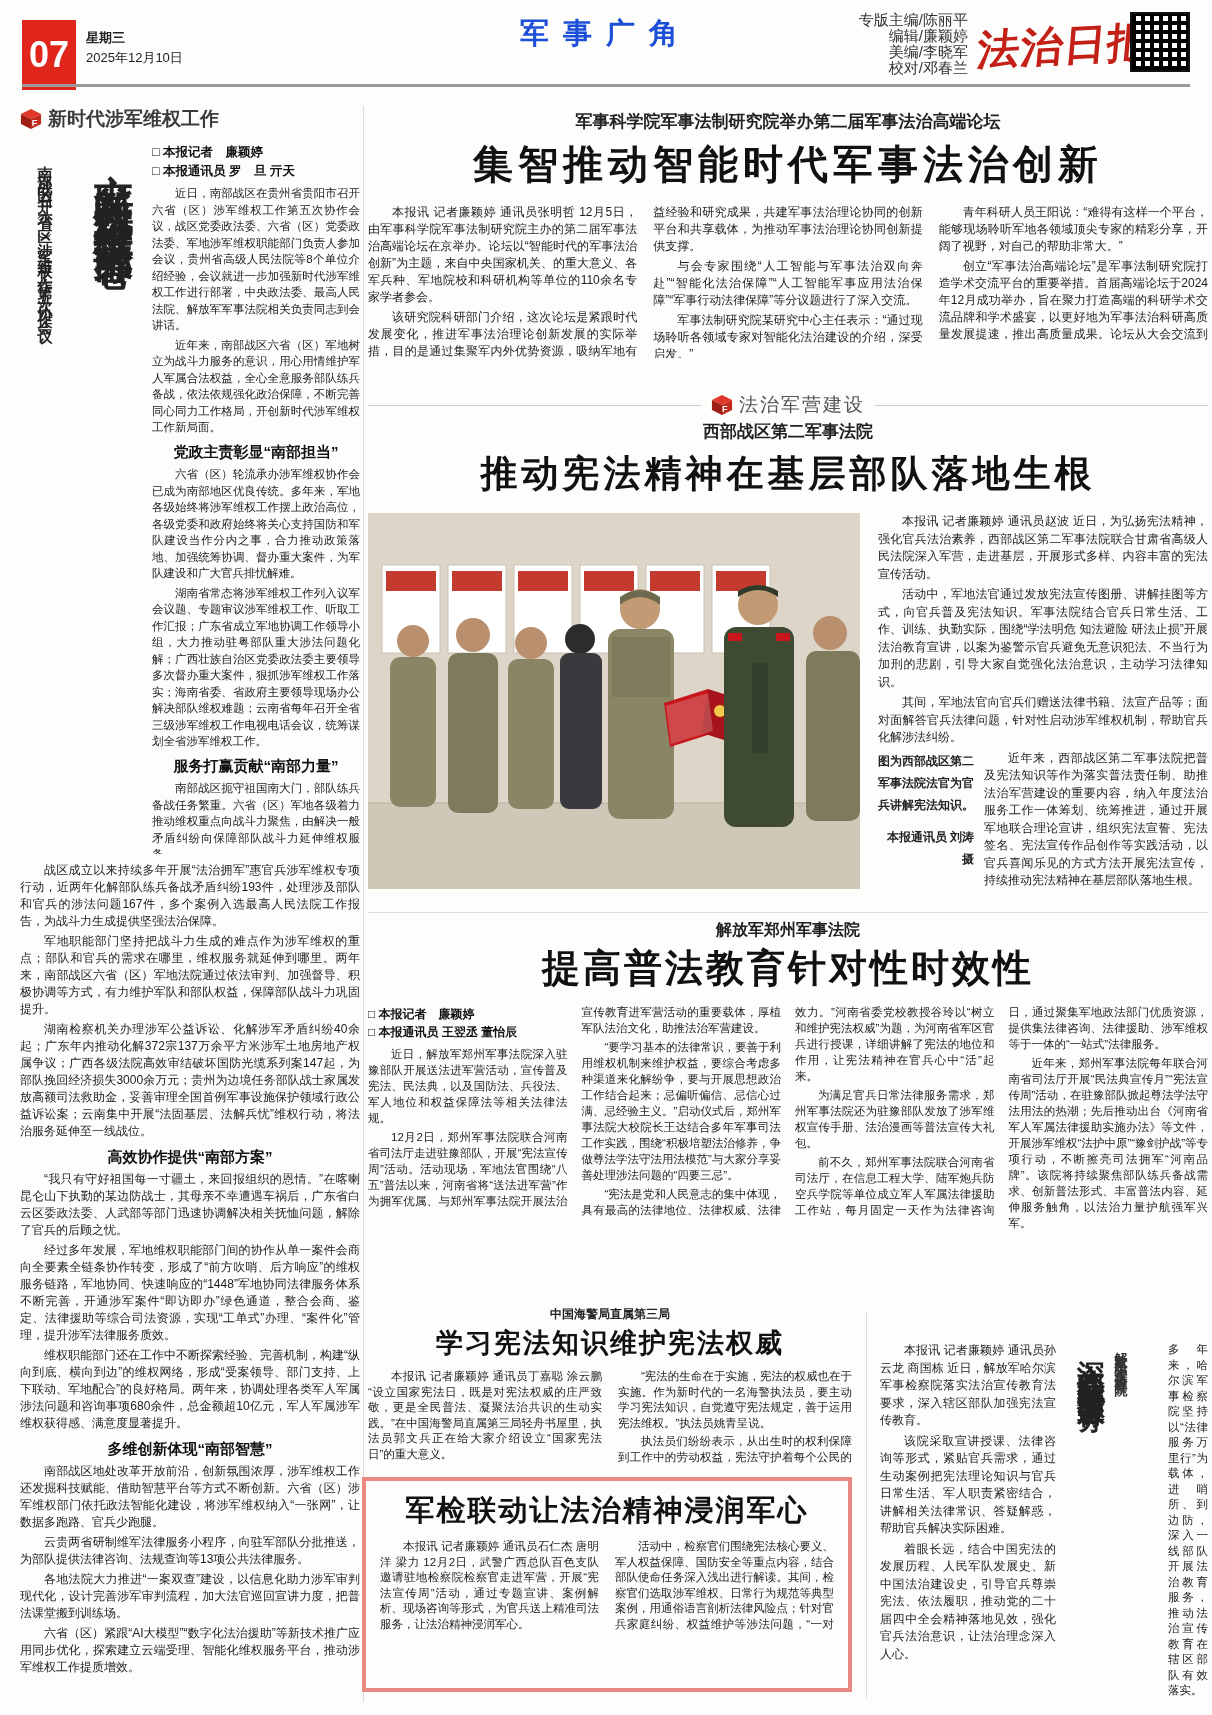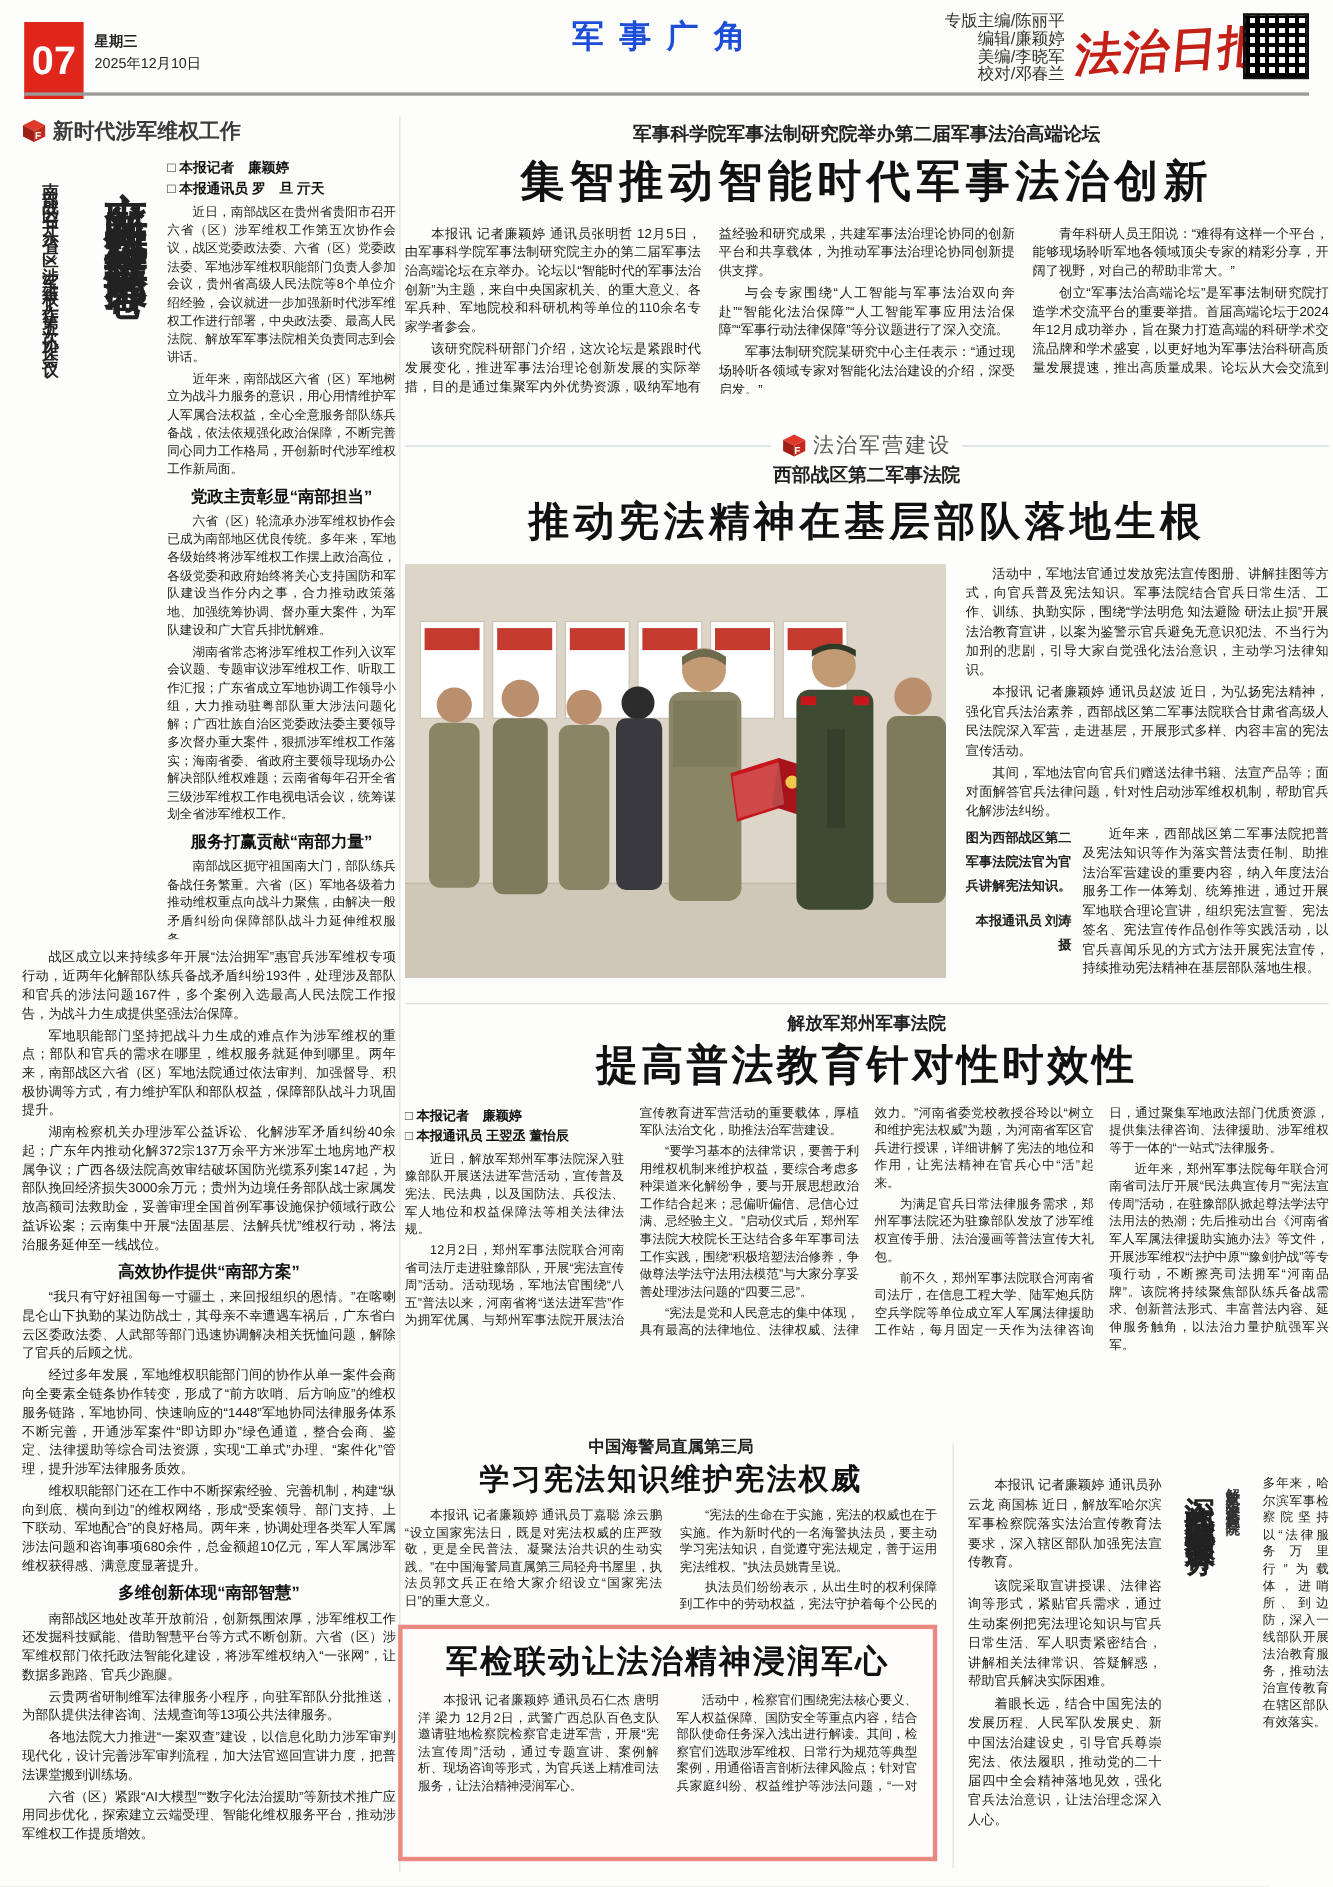--- a/index.html
+++ b/index.html
@@ -63,37 +63,37 @@
   .caption .credit{margin-top:10px;text-align:right;}
   .cap-row p{margin:0;text-align:justify;text-indent:2em;}
   
   .a4{position:absolute;left:368px;top:920px;width:840px;height:388px;overflow:hidden;}
   .a4 .kicker{font-size:16px;margin-bottom:2px;}
   .a4 .headline{font-size:38px;letter-spacing:3px;margin-bottom:10px;}
   .a4 .cols{column-count:4;column-gap:14px;font-size:11.5px;line-height:16px;height:296px;overflow:hidden;}
   .a4 .byline{font-size:12px;}
   
   .a5{position:absolute;left:368px;top:1306px;width:484px;height:162px;overflow:hidden;}
-  .a5 .kicker{font-size:15px;margin-bottom:2px;}
+  .a5 .kicker{font-size:12px;margin-bottom:2px;}
   .a5 .headline{font-size:27px;letter-spacing:2px;margin-bottom:8px;}
   .a5 .cols{column-count:2;column-gap:16px;font-size:11.5px;line-height:15.5px;height:96px;overflow:hidden;}
   
   .a6{position:absolute;left:362px;top:1477px;width:490px;height:215px;border:4px solid #e9897f;
       box-sizing:border-box;padding:10px 14px 8px;overflow:hidden;background:#fffdfc;}
   .a6 .kicker{font-size:15px;margin-bottom:2px;}
   .a6 .headline{font-size:29px;letter-spacing:2px;margin-bottom:8px;}
   .a6 .cols{column-count:2;column-gap:16px;font-size:11.5px;line-height:15.5px;height:118px;overflow:hidden;}
   
   .a7{position:absolute;left:880px;top:1312px;width:328px;height:392px;display:flex;overflow:hidden;}
   .a7-left{width:176px;flex:0 0 176px;font-size:12px;line-height:17.5px;overflow:hidden;padding-top:30px;}
   .a7-mid{width:92px;flex:0 0 92px;display:flex;justify-content:center;padding-top:26px;}
   .a7-vtitle{writing-mode:vertical-rl;font-size:28px;font-weight:800;letter-spacing:4px;color:#222;line-height:1.1;}
   .a7-vkicker{writing-mode:vertical-rl;font-size:13px;font-weight:bold;letter-spacing:3px;color:#333;margin-left:6px;padding-top:4px;}
   .a7-right{flex:1;font-size:11.5px;line-height:15.5px;overflow:hidden;padding-top:30px;}
-  .a7-right p{text-indent:0;}
+  .a7-right p{text-indent:0;margin-left:20px;}
 </style>
 </head>
 <body>
 
 <div class="page">
 
   <div class="pagenum">07</div>
   <div class="dateblock">
     <div>星期三</div>
     <div class="d2">2025年12月10日</div>
@@ -252,22 +252,22 @@
             <path d="M370 84 q20 -14 40 0 l0 -6 q-20 -12 -40 0 z" fill="#2f3a28"></path>
             <rect x="356" y="114" width="70" height="200" rx="12" fill="#3f4a33"></rect>
             <rect x="360" y="120" width="14" height="8" fill="#c8161d"></rect>
             <rect x="408" y="120" width="14" height="8" fill="#c8161d"></rect>
             <rect x="384" y="150" width="16" height="90" fill="#35402c"></rect>
           </g>
         </svg>
       </div>
       <div class="a3text bodytext">
         <div>
+            <p>本报讯 记者廉颖婷 通讯员赵波 近日，为弘扬宪法精神，强化官兵法治素养，西部战区第二军事法院联合甘肃省高级人民法院深入军营，走进基层，开展形式多样、内容丰富的宪法宣传活动。</p>
             <p>活动中，军地法官通过发放宪法宣传图册、讲解挂图等方式，向官兵普及宪法知识。军事法院结合官兵日常生活、工作、训练、执勤实际，围绕“学法明危 知法避险 研法止损”开展法治教育宣讲，以案为鉴警示官兵避免无意识犯法、不当行为加刑的悲剧，引导大家自觉强化法治意识，主动学习法律知识。</p>
-            <p>本报讯 记者廉颖婷 通讯员赵波 近日，为弘扬宪法精神，强化官兵法治素养，西部战区第二军事法院联合甘肃省高级人民法院深入军营，走进基层，开展形式多样、内容丰富的宪法宣传活动。</p>
             <p>其间，军地法官向官兵们赠送法律书籍、法宣产品等；面对面解答官兵法律问题，针对性启动涉军维权机制，帮助官兵化解涉法纠纷。</p>
           </div>
         <div class="cap-row">
           <div class="caption">
             <span>图为西部战区第二军事法院法官为官兵讲解宪法知识。</span>
             <div class="credit">本报通讯员 刘涛 摄</div>
           </div>
           <p>近年来，西部战区第二军事法院把普及宪法知识等作为落实普法责任制、助推法治军营建设的重要内容，纳入年度法治服务工作一体筹划、统筹推进，通过开展军地联合理论宣讲，组织宪法宣誓、宪法签名、宪法宣传作品创作等实践活动，以官兵喜闻乐见的方式方法开展宪法宣传，持续推动宪法精神在基层部队落地生根。</p>
         </div>
       </div>

